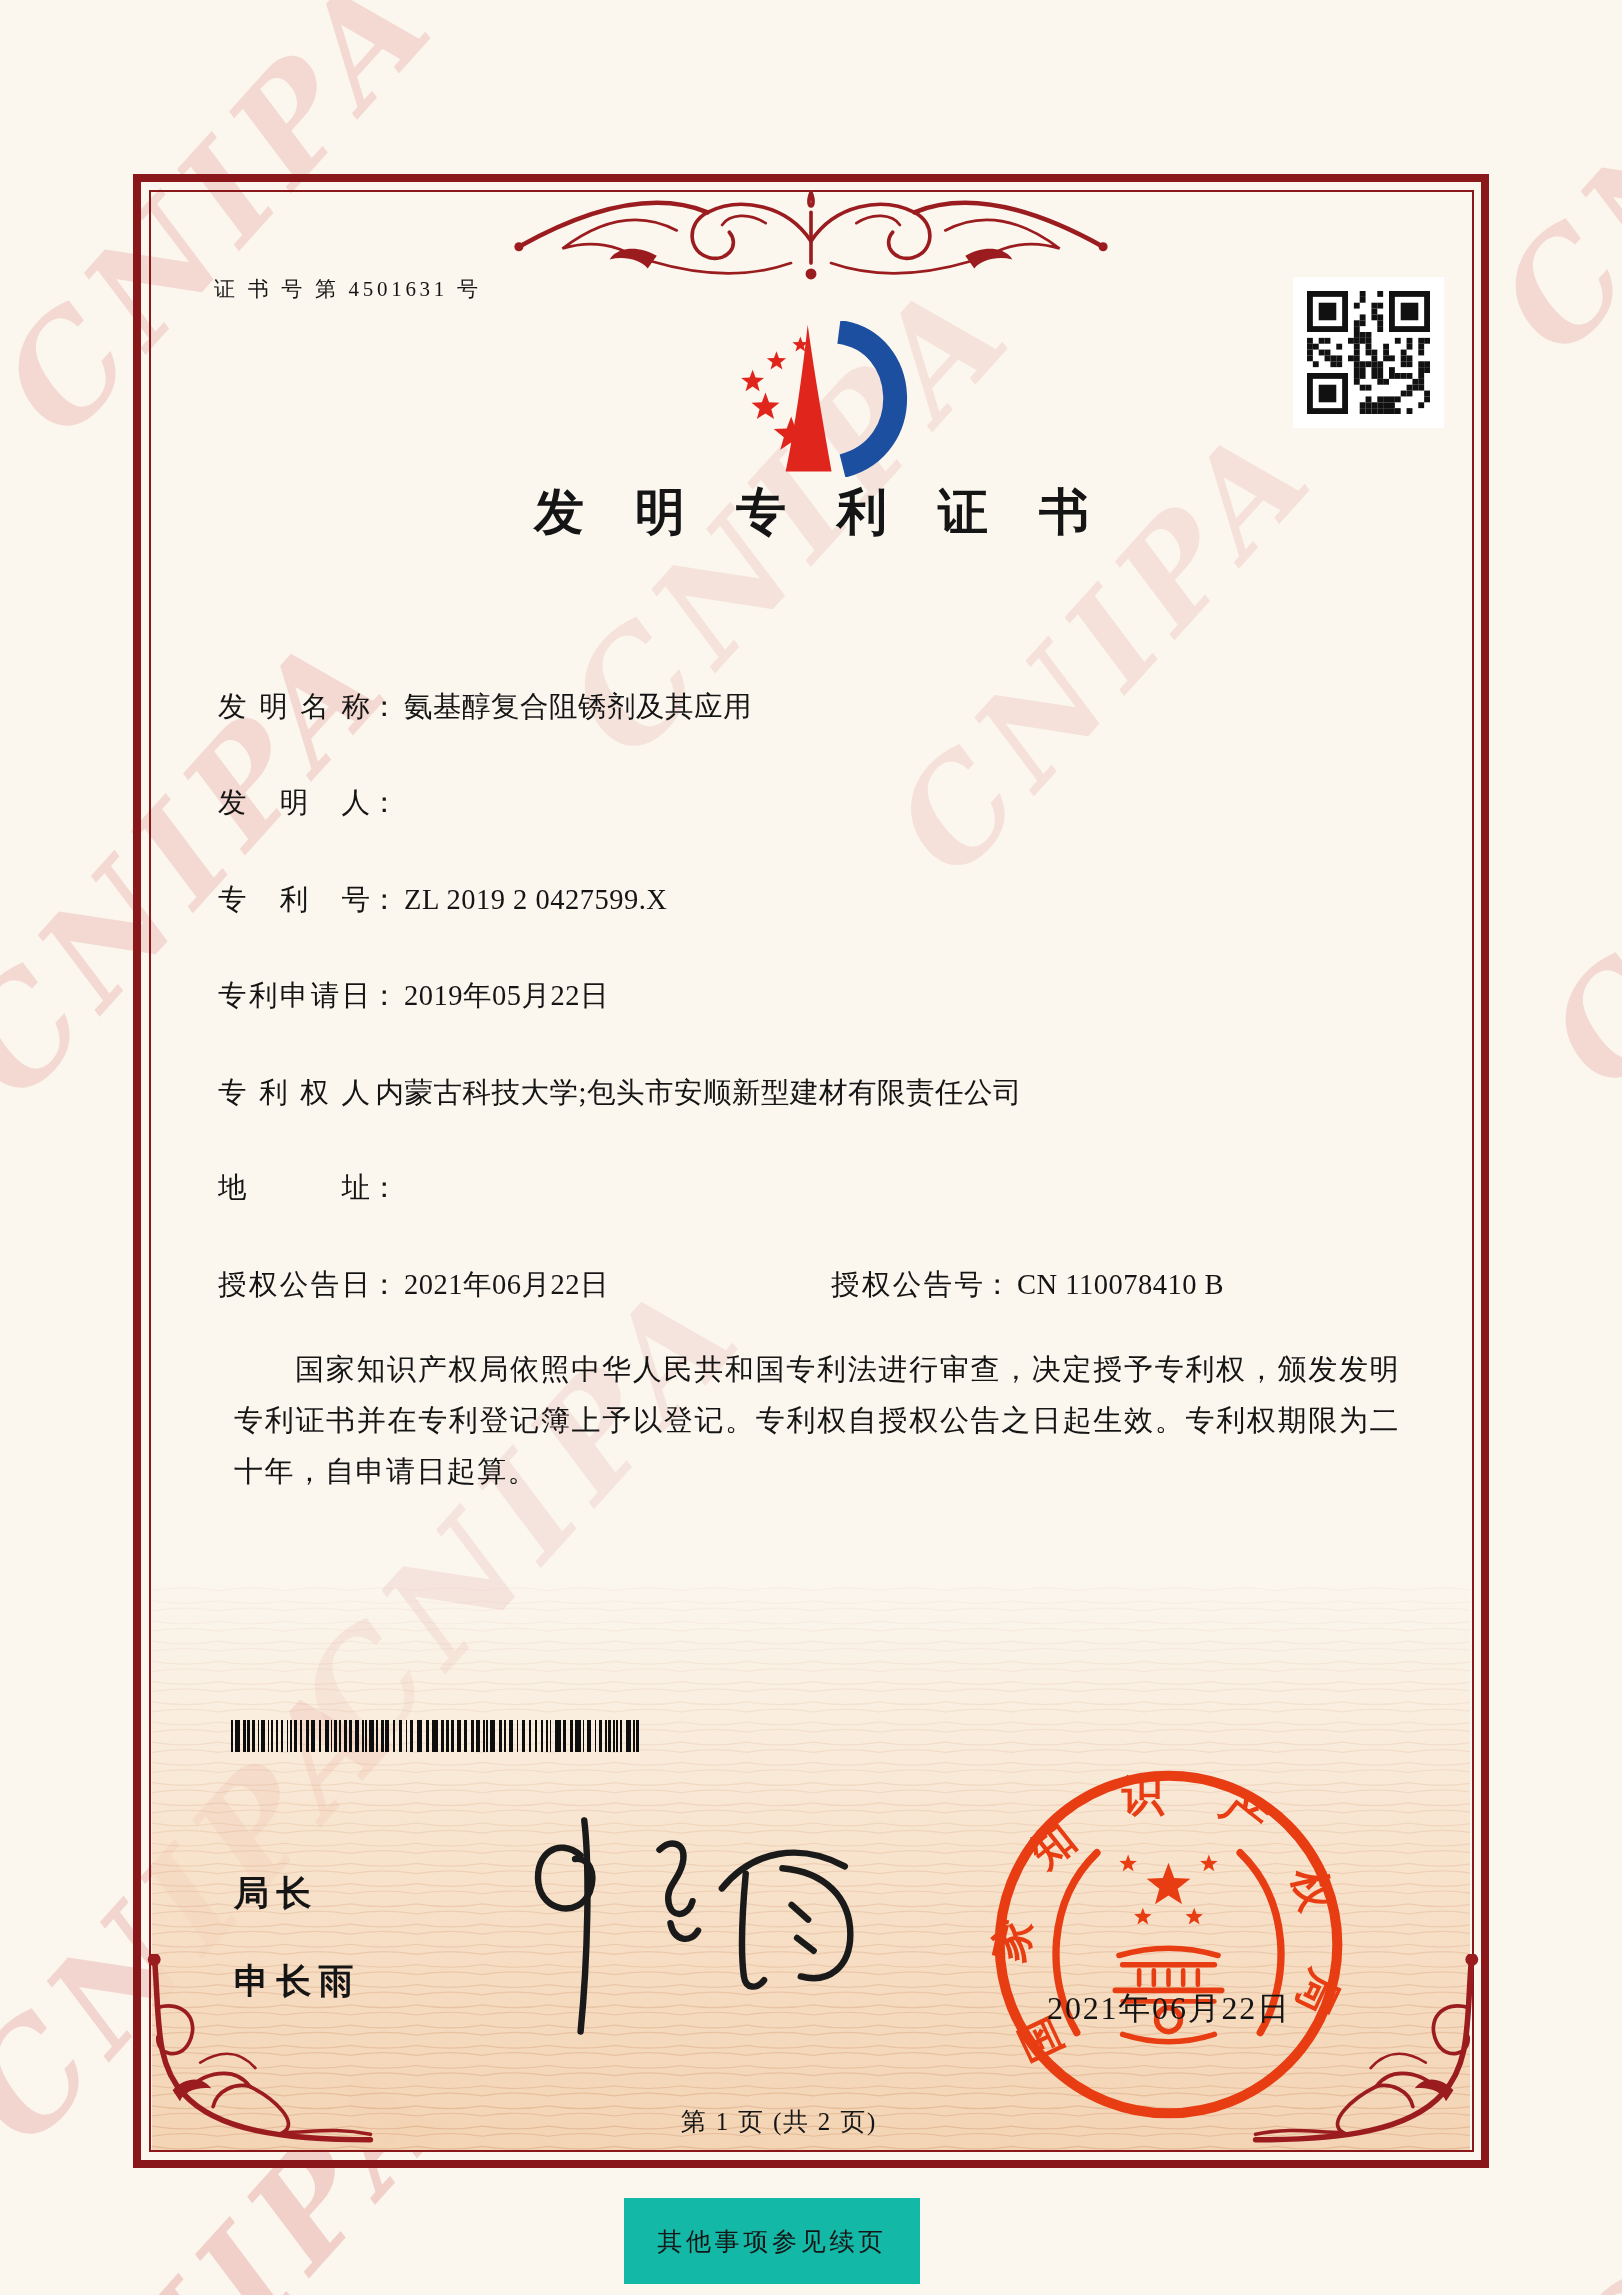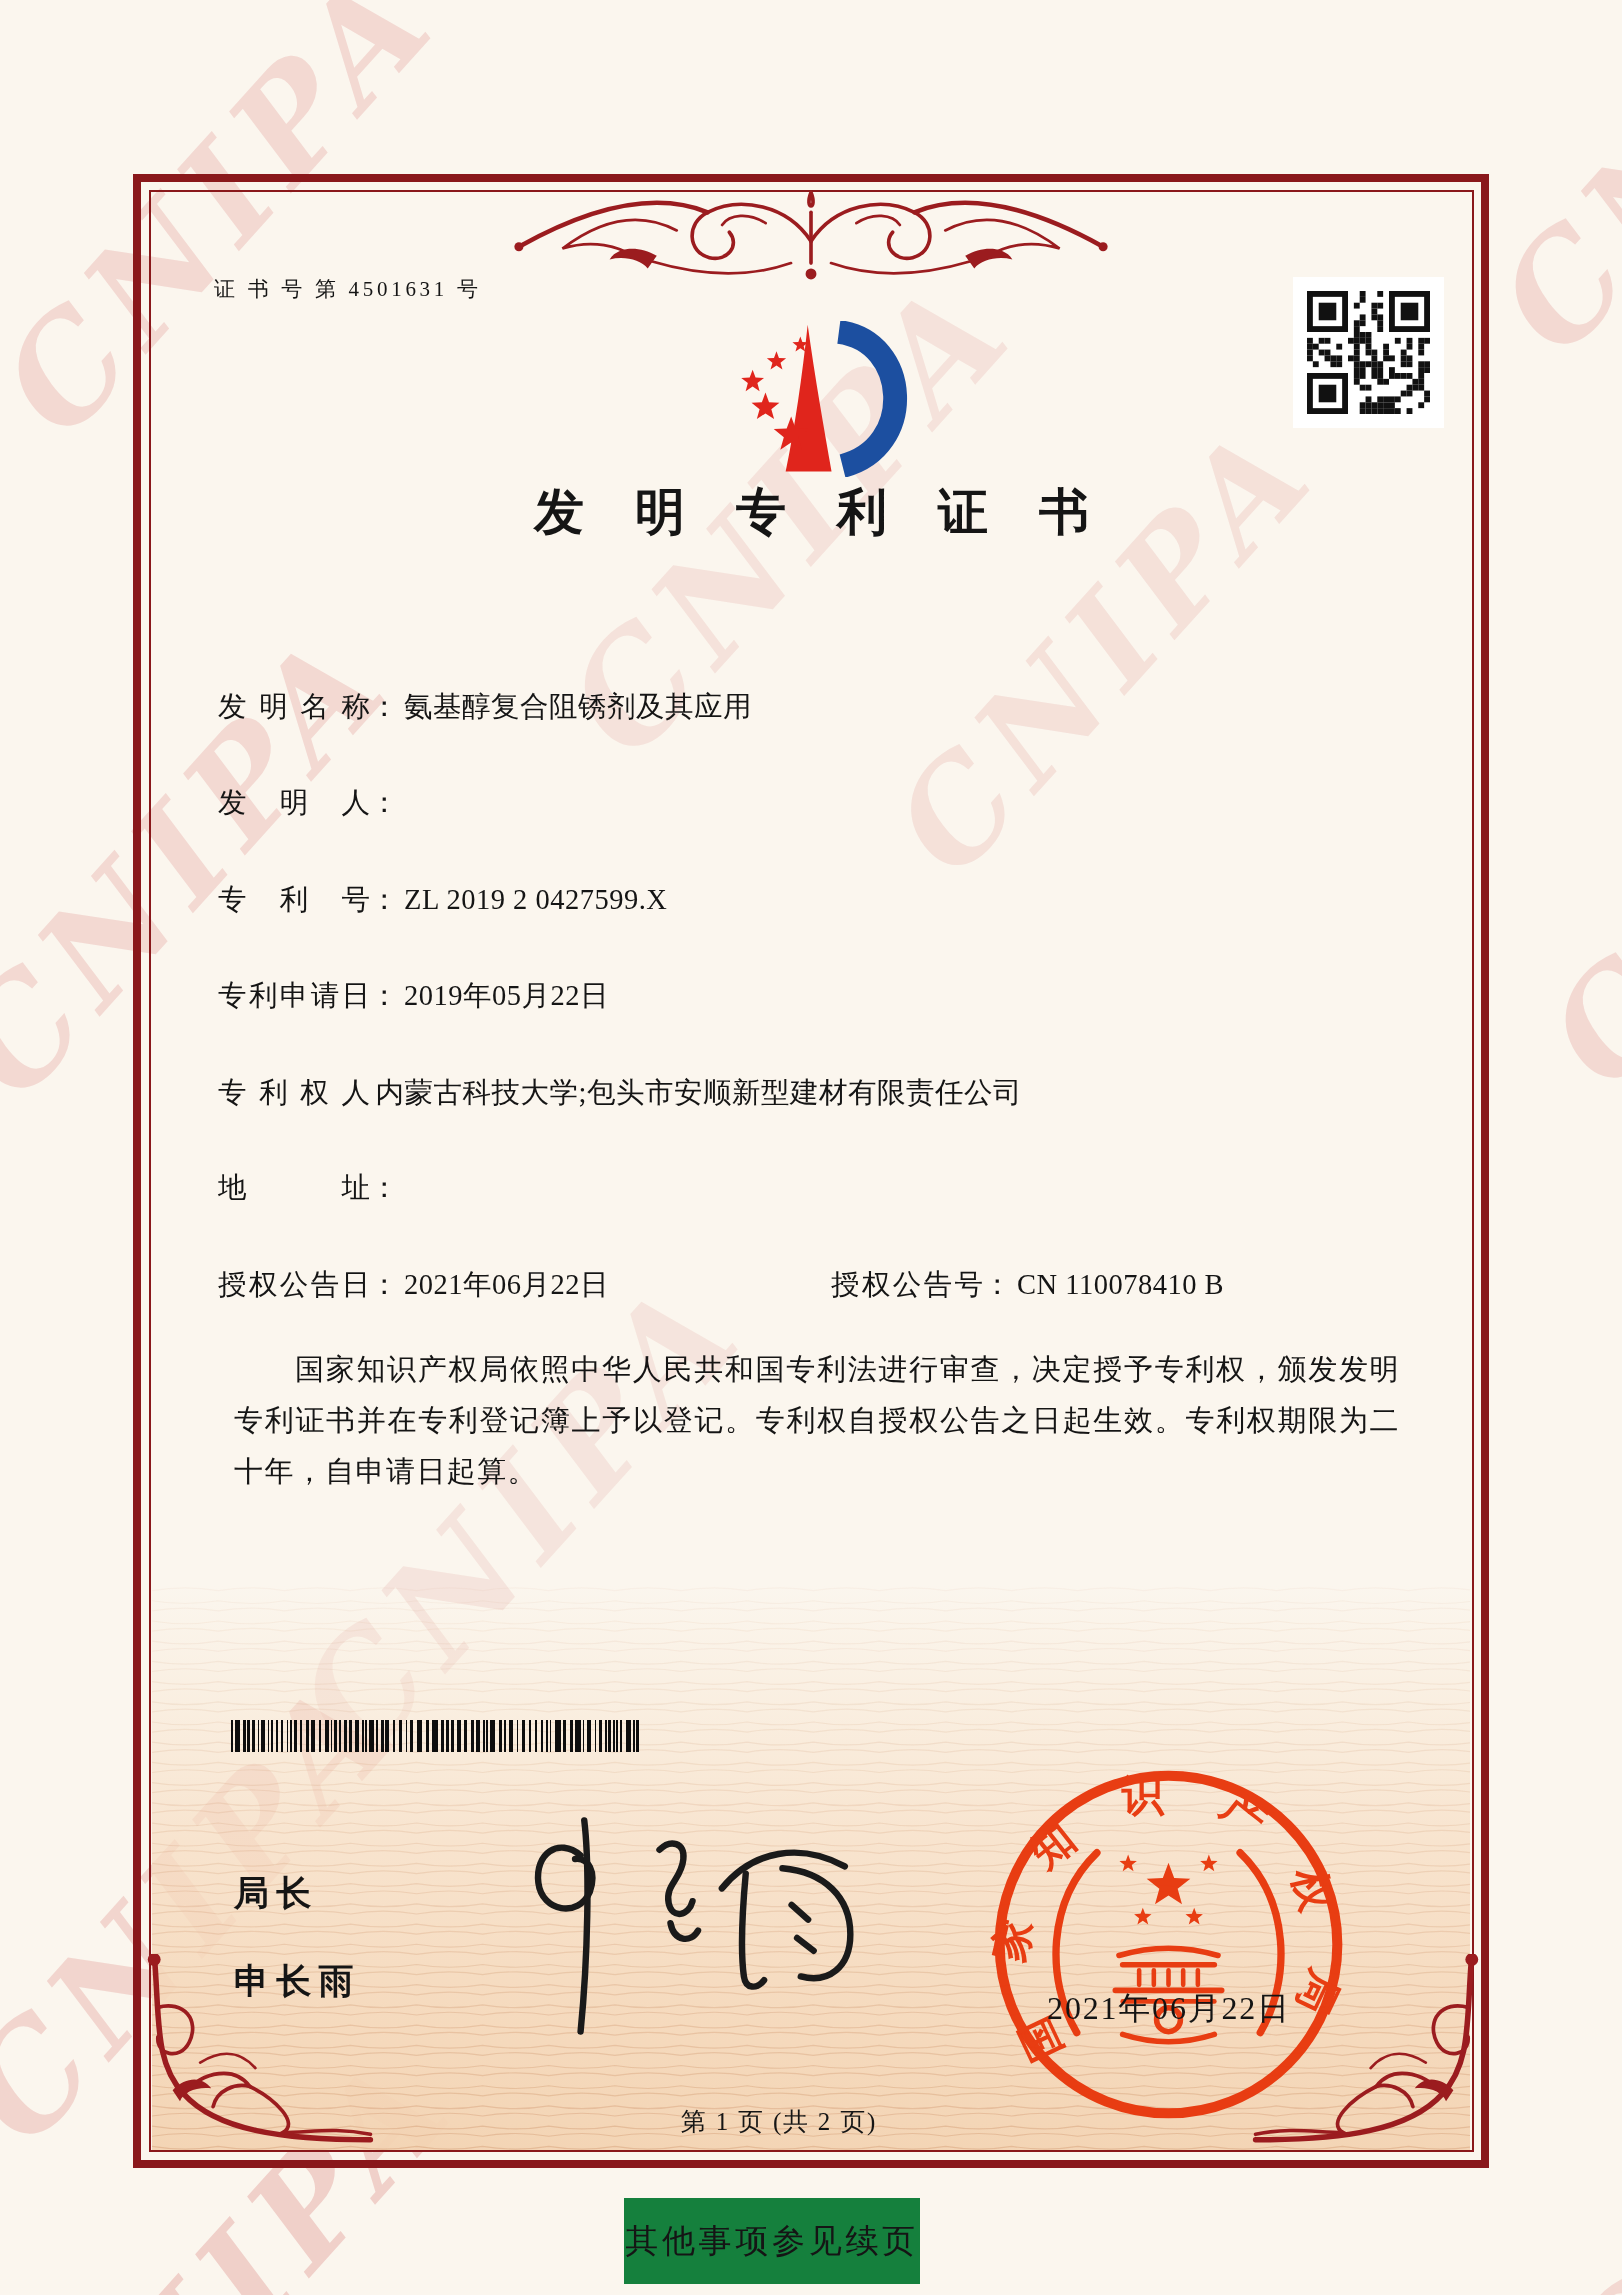--- a/index.html
+++ b/index.html
@@ -71,22 +71,22 @@
     font-family:"Liberation Sans","DejaVu Sans",sans-serif; font-weight:bold;
     font-size:35px; letter-spacing:7.3px;}
   .officer-title{top:1870px;} .officer-name{top:1958px;}
   .signature{position:absolute; left:487px; top:1811px; width:367px; height:230px; z-index:6;}
   .seal{position:absolute; left:985px; top:1761px; width:367px; height:367px; z-index:6; opacity:0.97;}
   .seal-date{position:absolute; left:990px; top:1987px; width:358px; text-align:center;
     font-size:32px; letter-spacing:1.8px; color:#141414; z-index:7;}
   .page-no{position:absolute; left:150px; top:2105px; width:1258px; text-align:center;
     font-size:25px; letter-spacing:1.8px; z-index:6;}
   .cont-box{position:absolute; left:624px; top:2198px; width:296px; height:86px;
-    background:#15803d; display:flex; align-items:center; justify-content:center;
-    font-size:33px; letter-spacing:3.7px; z-index:6;}
+    background:#14b8a6; display:flex; align-items:center; justify-content:center;
+    font-size:25px; letter-spacing:3.7px; z-index:6;}
 </style>
 </head>
 <body>
 
 <div class="page">
 
   <span class="wm wm1">CNIPA</span>
   <span class="wm wm2">CNIPA</span>
   <span class="wm wm3">CNIPA</span>
   <span class="wm wm4">CNIPA</span>

